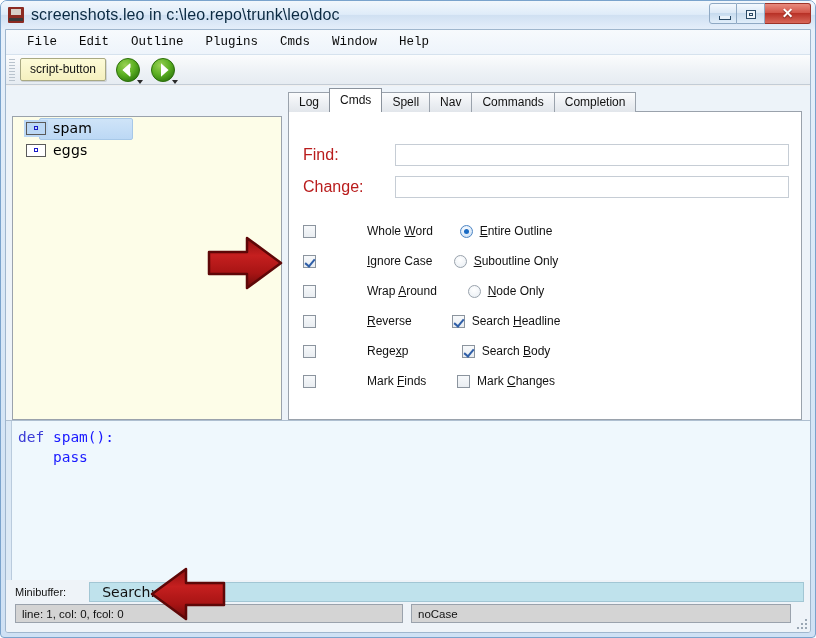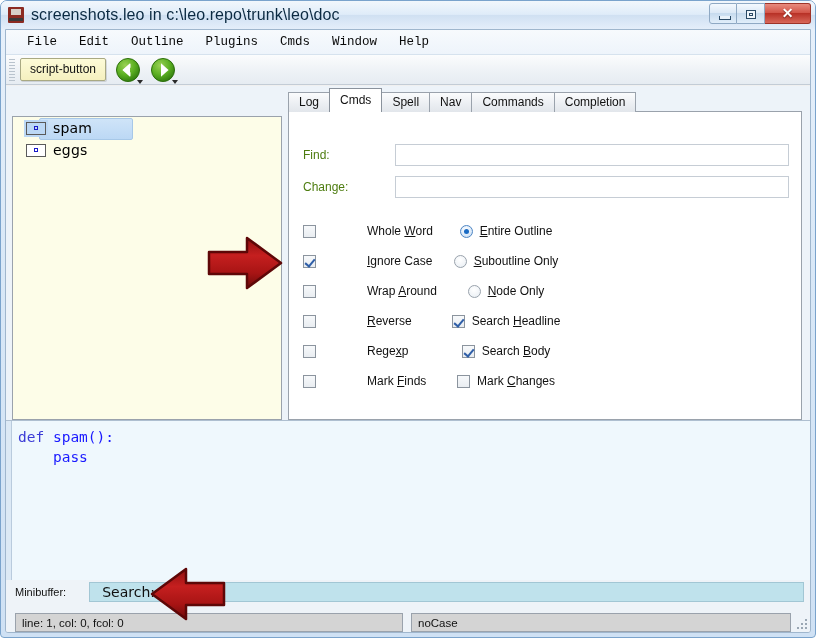--- a/index.html
+++ b/index.html
@@ -313,22 +313,22 @@
     box-sizing: border-box;
   }
 
   .field-row {
     position: absolute;
     display: flex;
     align-items: center;
     left: 14px; right: 12px;
   }
   .field-label {
-    font-size: 12px;
-    color: #4d7c0f;
+    font-size: 16px;
+    color: #b91c1c;
     width: 92px;
     flex: none;
   }
   .text-field {
     flex: 1;
     height: 22px;
     background: #ffffff;
     border: 1px solid #c6cdd5;
     box-sizing: border-box;
   }
@@ -461,21 +461,21 @@
     color: #101010;
   }
 
   
   #statusbar {
     position: absolute;
     left: 0; bottom: 0; right: 0;
     height: 28px;
     background: #eef3f8;
     display: flex;
-    align-items: flex-end;
+    align-items: flex-start;
     padding: 0 9px;
     box-sizing: border-box;
   }
   .status-cell {
     height: 19px;
     background: #d4d4d4;
     border: 1px solid #9aa2ac;
     box-sizing: border-box;
     display: flex;
     align-items: center;

